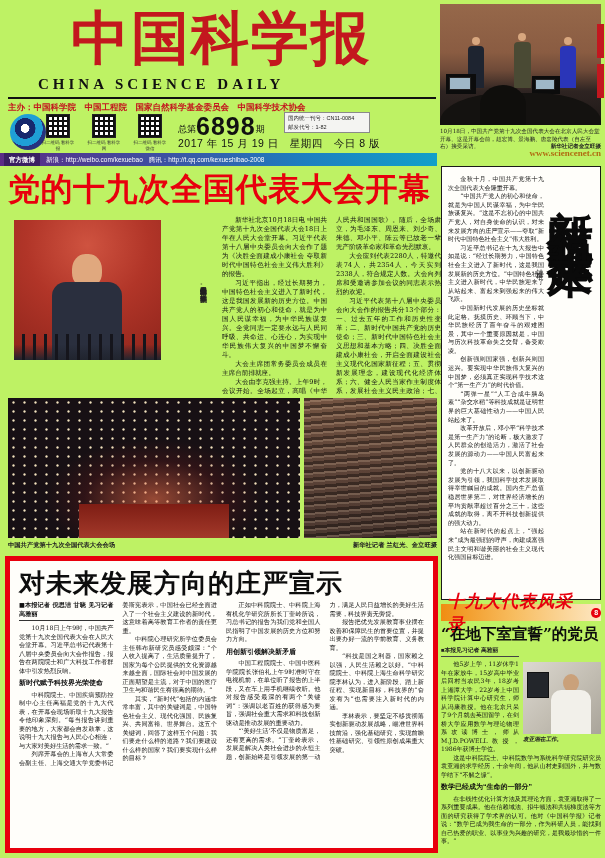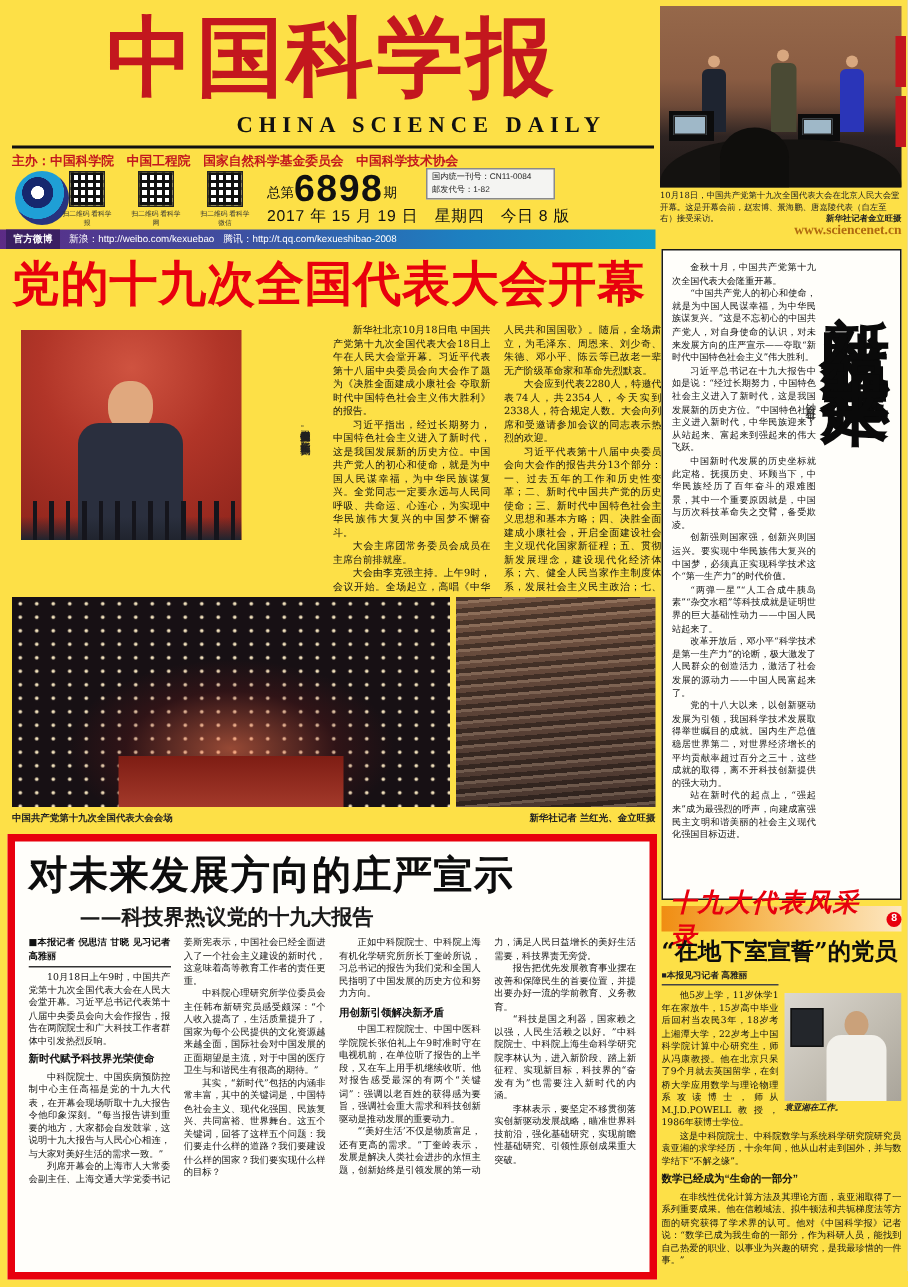--- a/index.html
+++ b/index.html
@@ -1,25 +1,25 @@
 <!DOCTYPE html>
 <html><head>
 <meta charset="utf-8">
 <style>
   * { margin:0; padding:0; box-sizing:border-box; }
   html,body { background:#d8d8d8; }
   body { font-family:"Liberation Sans", sans-serif; }
-  .page { position:relative; width:605px; height:858px; margin:0 auto; background:#fde047; overflow:hidden; }
+  .page { position:relative; width:605px; height:858px; margin:0 auto; background:#bef264; overflow:hidden; }
   .abs { position:absolute; }
   .just { text-align:justify; }
 
   
   .mast-title { left:38px; top:2px; width:366px; text-align:center; font-size:58px; line-height:72px;
                 font-weight:bold; color:#c3171e; font-family:"DejaVu Serif",serif; letter-spacing:2px; }
-  .mast-en { left:38px; top:76px; width:366px; text-align:right; font-size:15px; font-weight:bold;
+  .mast-en { left:38px; top:76px; width:366px; text-align:left; font-size:15px; font-weight:bold;
              letter-spacing:4px; color:#111; font-family:"Liberation Serif",serif; }
   .mast-rule { left:8px; top:97px; width:428px; height:2px; background:#111; }
   .mast-org { left:8px; top:102px; width:428px; font-size:8.5px; font-weight:bold; color:#c3171e; }
   .logo { left:10px; top:114px; width:36px; height:36px; border-radius:50%;
           background: radial-gradient(circle at 42% 40%, #ffffff 0 14%, #16286e 15% 34%, #1f9fd6 35% 58%, #27337f 59% 78%, #6c2f86 79% 100%); }
   .qr { top:114px; width:24px; height:24px; border:1px solid #222;
         background:
           repeating-linear-gradient(0deg,#111 0 2px,transparent 2px 5px),
           repeating-linear-gradient(90deg,#111 0 2px,#fff 2px 5px); }
   .qr-label { top:140px; width:34px; font-size:4.5px; color:#333; text-align:center; line-height:5.5px; }
@@ -207,21 +207,20 @@
     <div class="hall-stage"></div>
   </div>
   <div class="abs deleg-photo">
     <div class="deleg-rows"></div>
   </div>
   <div class="abs photo-cap-left">中国共产党第十九次全国代表大会会场</div>
   <div class="abs photo-cap-right">新华社记者 兰红光、金立旺摄</div>
 
   <div class="abs red-box">
     <div class="boxed-title">对未来发展方向的庄严宣示</div>
-    <div class="boxed-subtitle">——科技界热议党的十九大报告</div>
     <div class="boxed-cols just">
       <p class="byline">■本报记者 倪思洁 甘晓 见习记者 高雅丽</p>
       <p>10月18日上午9时，中国共产党第十九次全国代表大会在人民大会堂开幕。习近平总书记代表第十八届中央委员会向大会作报告，报告在两院院士和广大科技工作者群体中引发热烈反响。</p>
       <div class="subhead">新时代赋予科技界光荣使命</div>
       <p>中科院院士、中国疾病预防控制中心主任高福是党的十九大代表，在开幕会现场听取十九大报告令他印象深刻。“每当报告讲到重要的地方，大家都会自发鼓掌，这说明十九大报告与人民心心相连，与大家对美好生活的需求一致。”</p>
       <p>列席开幕会的上海市人大常委会副主任、上海交通大学党委书记姜斯宪表示，中国社会已经全面进入了一个社会主义建设的新时代，这意味着高等教育工作者的责任更重。</p>
       <p>中科院心理研究所学位委员会主任韩布新研究员感受颇深：“个人收入提高了，生活质量提升了，国家为每个公民提供的文化资源越来越全面，国际社会对中国发展的正面期望是主流，对于中国的医疗卫生与和谐民生有很高的期待。”</p>
       <p>其实，“新时代”包括的内涵非常丰富，其中的关键词是，中国特色社会主义、现代化强国、民族复兴、共同富裕、世界舞台。这五个关键词，回答了这样五个问题：我们要走什么样的道路？我们要建设什么样的国家？我们要实现什么样的目标？</p>
       <p>正如中科院院士、中科院上海有机化学研究所所长丁奎岭所说，习总书记的报告为我们党和全国人民指明了中国发展的历史方位和努力方向。</p>
       <div class="subhead">用创新引领解决新矛盾</div>

